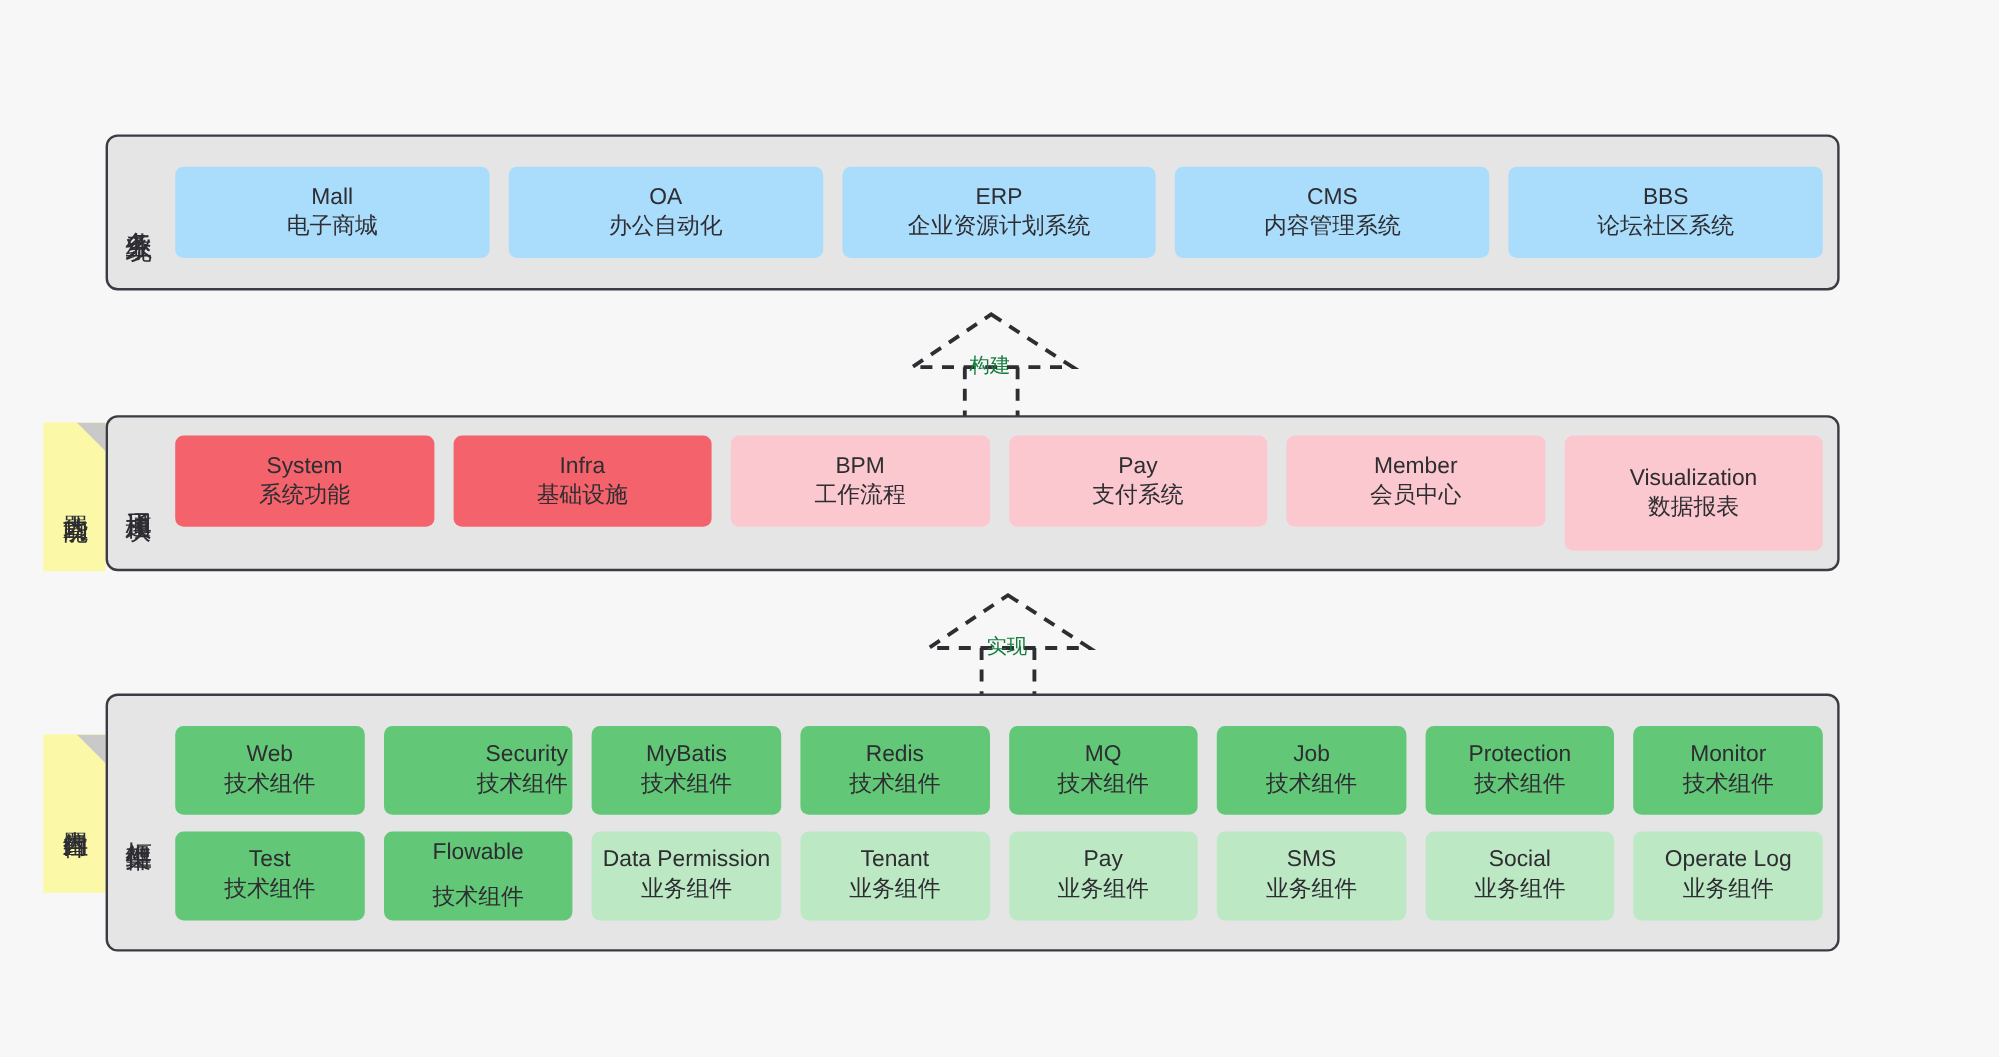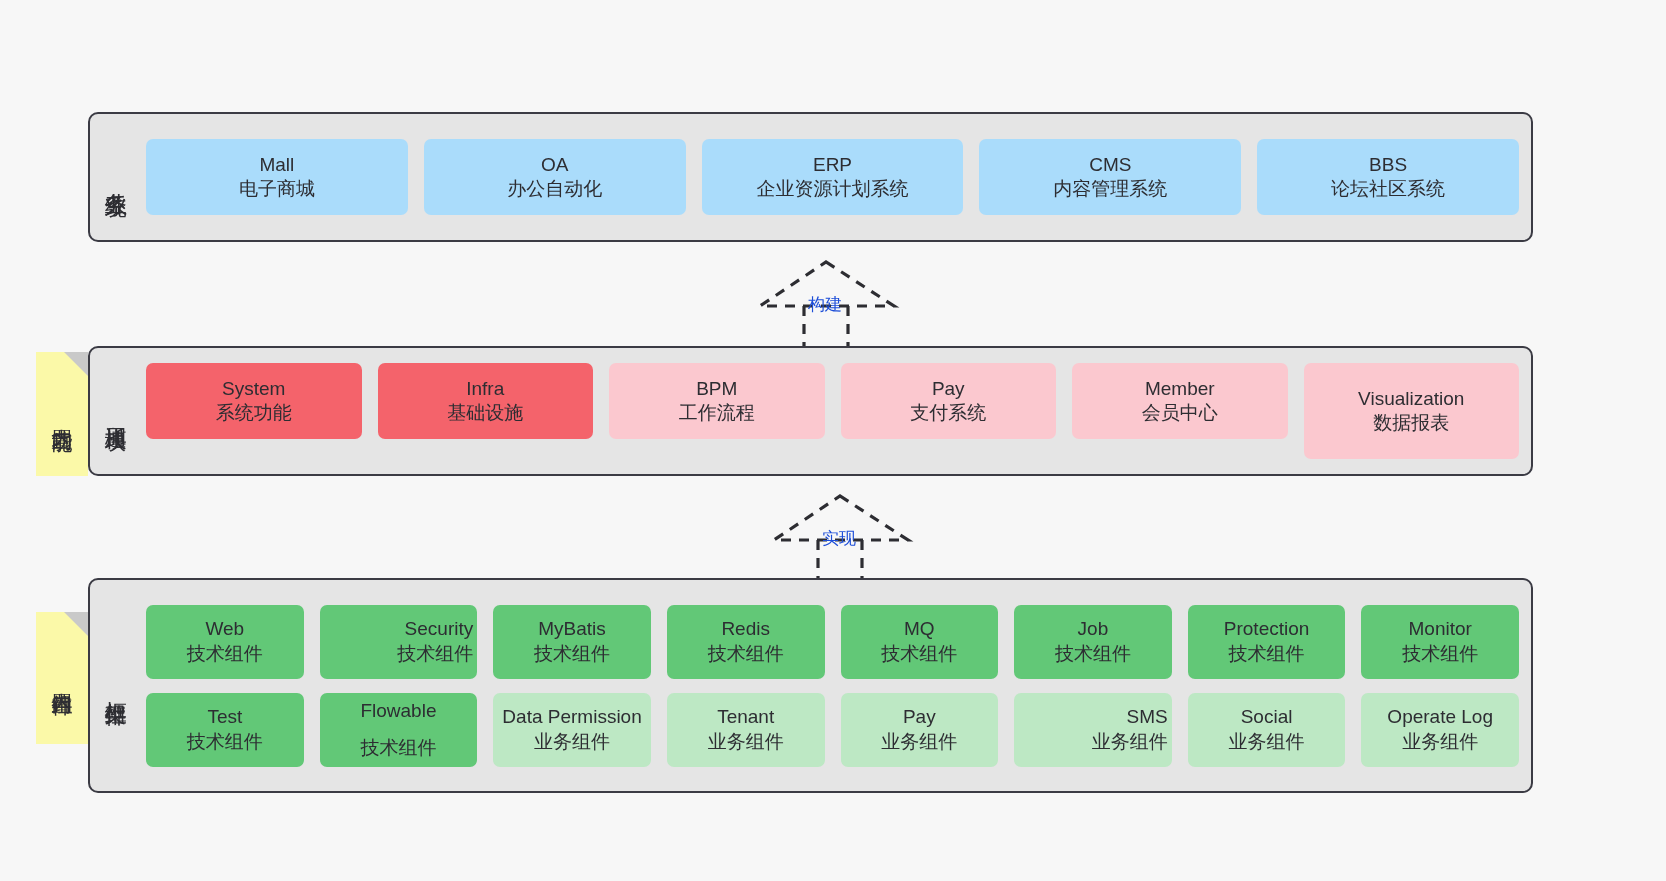--- a/index.html
+++ b/index.html
@@ -99,21 +99,21 @@
     border-top:24px solid #c9c9c9;
     border-left:24px solid transparent;
   }
 
   
   .arrow{position:absolute;}
   .arrow svg{display:block;overflow:visible;}
   .arrow-label{
     position:absolute;
     font-size:17px;
-    color:#1d4ed8;
+    color:#15803d;
     background:transparent;
     white-space:nowrap;
     line-height:1;
   }
 </style>
 </head>
 <body>
 
 <div class="canvas">
 
@@ -257,21 +257,21 @@
           <span class="t2">业务组件</span>
         </div>
         <div class="card c-greenlite" style="height:74px;">
           <span class="t1">Tenant</span>
           <span class="t2">业务组件</span>
         </div>
         <div class="card c-greenlite" style="height:74px;">
           <span class="t1">Pay</span>
           <span class="t2">业务组件</span>
         </div>
-        <div class="card c-greenlite" style="height:74px;align-items:flex-end;">
+        <div class="card c-greenlite" style="height:74px;">
           <span class="t1">SMS</span>
           <span class="t2">业务组件</span>
         </div>
         <div class="card c-greenlite" style="height:74px;">
           <span class="t1">Social</span>
           <span class="t2">业务组件</span>
         </div>
         <div class="card c-greenlite" style="height:74px;">
           <span class="t1">Operate Log</span>
           <span class="t2">业务组件</span>

